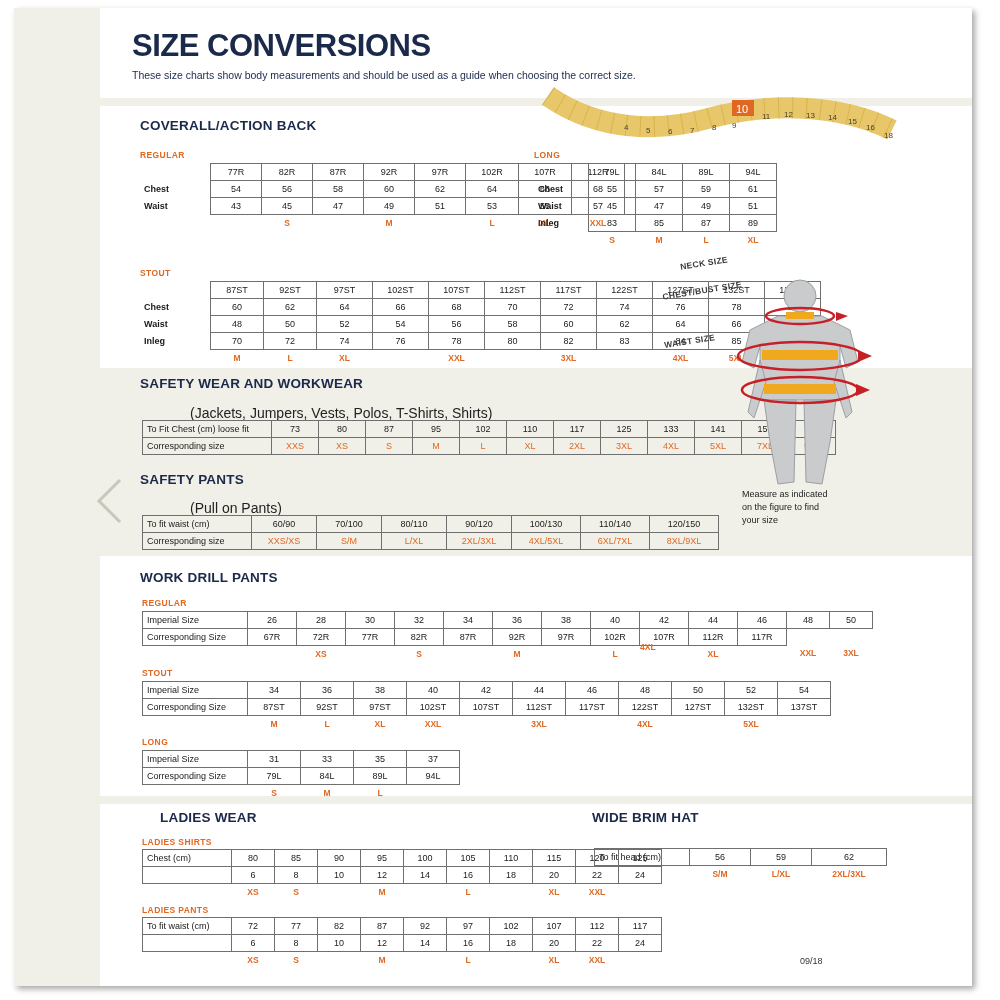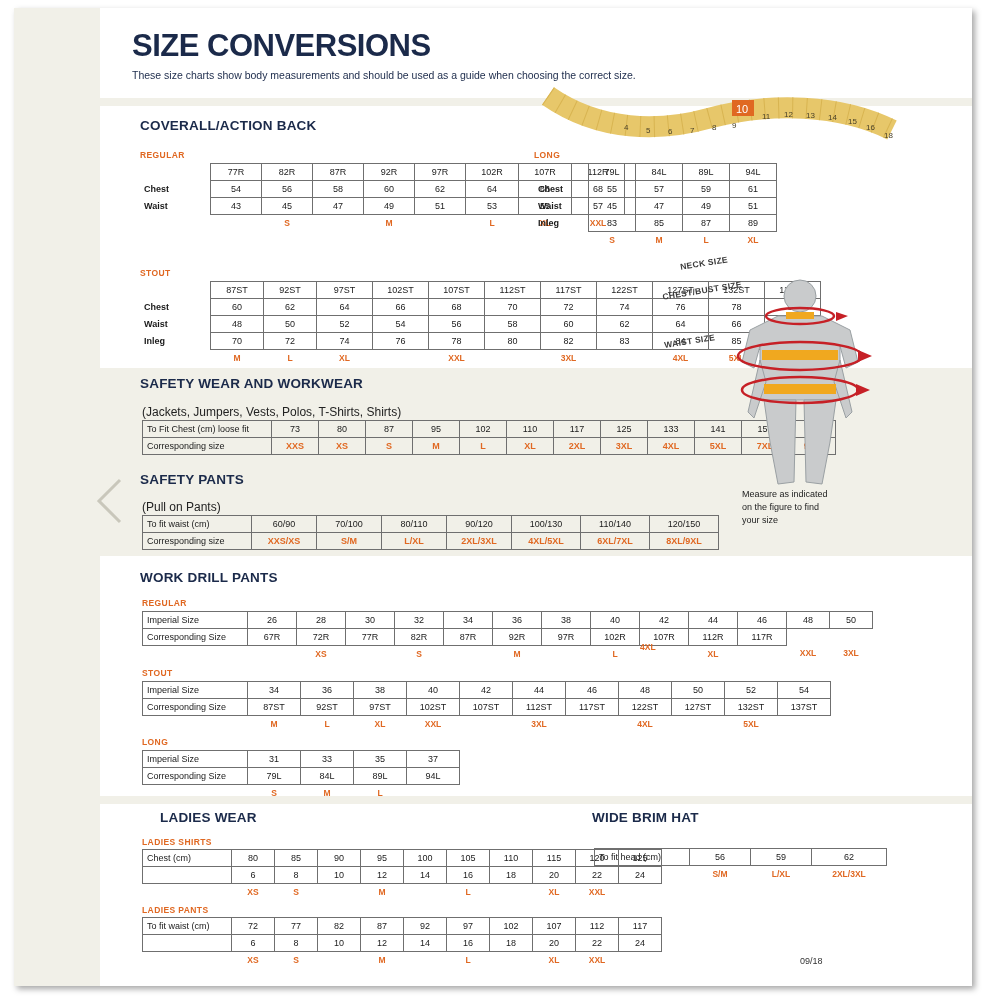--- a/index.html
+++ b/index.html
@@ -4,28 +4,28 @@
 <style>
   html,body{margin:0;padding:0;background:#ffffff;}
   body{width:1000px;height:1000px;font-family:"Liberation Sans",sans-serif;}
   .page{position:relative;width:1000px;height:1000px;background:#ffffff;overflow:hidden;padding-left:48px;}
   .sheet{position:absolute;left:14px;top:8px;width:958px;height:978px;background:#f1f0e8;box-shadow:3px 3px 6px rgba(0,0,0,.35);}
   .white-strip{position:absolute;background:#ffffff;}
   h1{font-size:31px;color:#1b2a4a;letter-spacing:-0.5px;margin:0;font-weight:bold;}
   .subtitle{font-size:10.5px;color:#1b2a4a;margin-top:5px;}
   .sec-title{font-size:13.5px;font-weight:bold;color:#1b2a4a;letter-spacing:0.2px;}
   .grp-label{font-size:8.5px;font-weight:bold;color:#e06822;letter-spacing:0.4px;}
-  .note{font-size:12px;color:#222;}
+  .note{font-size:14px;color:#222;margin-left:48px;}
   table.sz{border-collapse:collapse;font-size:9px;color:#1a1a1a;}
   table.sz td{border:1px solid #6f6f6f;padding:1px 4px;text-align:center;height:14px;line-height:13px;white-space:nowrap;}
   table.sz td.rh{text-align:left;font-weight:bold;border-left:none;border-top:none;border-bottom:none;}
   table.sz td.rhb{text-align:left;font-weight:bold;}
   table.sz tr.sizes td{border:none;color:#e06822;font-weight:bold;font-size:8.5px;}
   table.sz td.noborder{border:none;}
-  .orange{color:#e06822;font-weight:bold;}
+  .orange{color:#e06822;font-weight:normal;}
   .figure{position:absolute;}
   .measure-note{font-size:9px;color:#222;line-height:13px;}
   .lbl-small{font-size:8.5px;font-weight:bold;color:#3b3b3b;letter-spacing:0.3px;}
   .date{position:absolute;font-size:9px;color:#333;}
   .tape{position:absolute;}
   .arrow-left{position:absolute;}
 </style>
 </head>
 <body>
 

